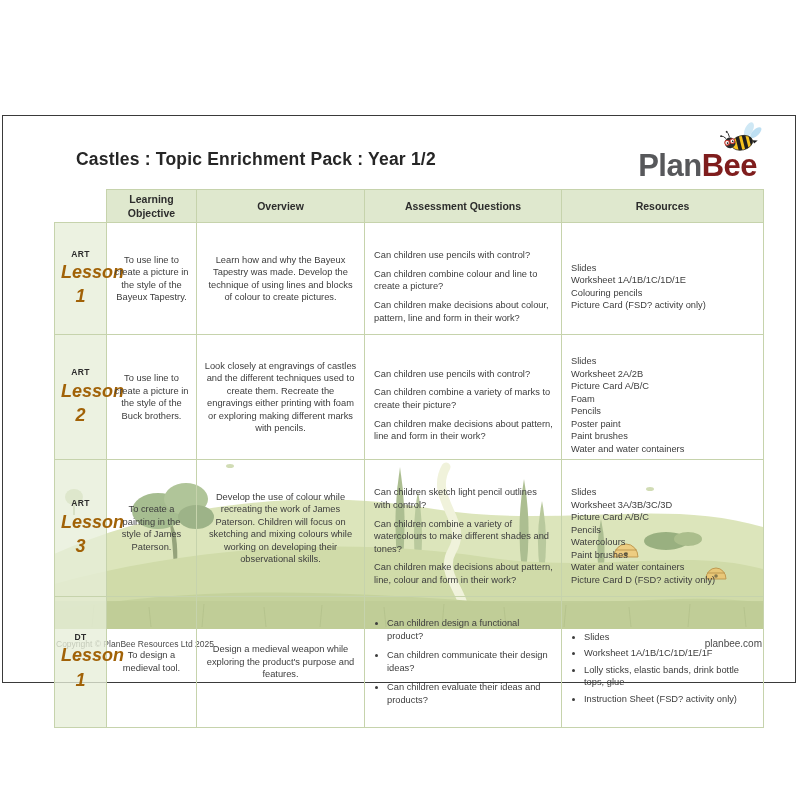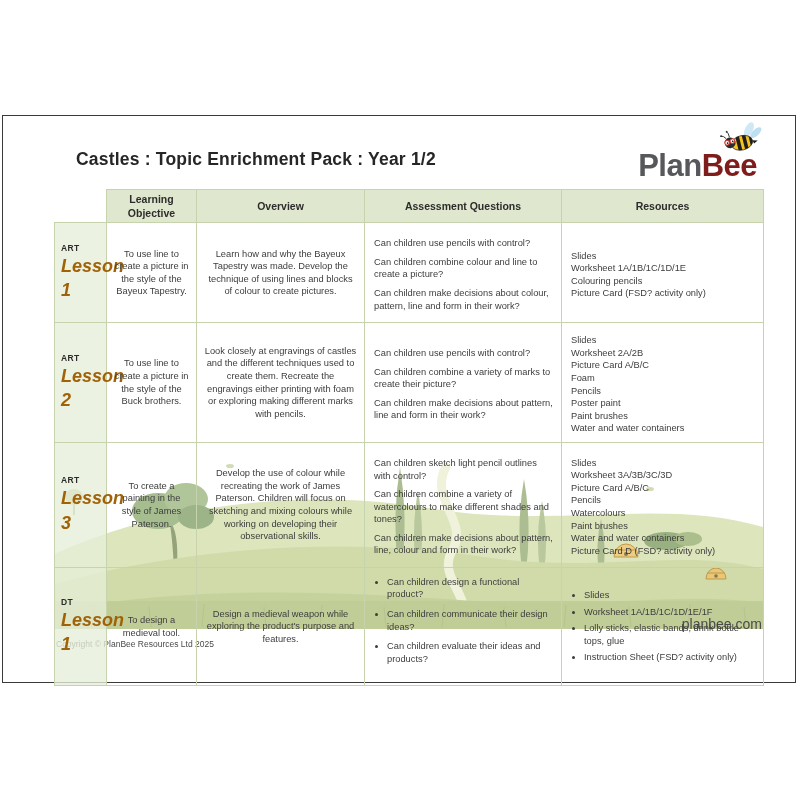--- a/index.html
+++ b/index.html
@@ -13,32 +13,32 @@
   .logotext .plan{color:#57585b;font-weight:700;}
   .logotext .bee{color:#7f1d1d;font-weight:700;}
   .bee-svg{position:absolute;right:-4px;top:-6px;width:46px;height:36px;}
   .tablewrap{position:absolute;left:51px;top:73px;width:709px;height:440px;}
   .landscape{position:absolute;left:0;bottom:0;width:709px;height:200px;z-index:0;}
   table{border-collapse:collapse;table-layout:fixed;width:709px;position:relative;z-index:1;border-radius:11px;}
   td,th{border:1.5px solid #c6d3ac;vertical-align:middle;padding:2px 6px;
     font-size:9.3px;line-height:1.35;background:transparent;}
   th{background:#dfe8ce;font-size:10.5px;font-weight:700;color:#2c2c2c;height:28px;padding:2px 4px;}
   th.corner{background:#ffffff;border:none;}
-  td.label{background:rgba(231,238,216,0.78);}
+  td.label{background:rgba(231,238,216,0.78);text-align:center;}
   td.label .subj{font-size:8.5px;font-weight:700;letter-spacing:.4px;color:#2c2c2c;}
   td.label .lesson{font-size:18px;font-weight:700;color:#a16207;font-style:italic;}
   td.lo,td.ov{text-align:center;padding:16px 7px;}
-  td.aq,td.res{text-align:left;padding:8px 6px 4px 9px;}
+  td.aq,td.res{text-align:left;padding:20px 6px 4px 9px;}
   td.aq .q{margin:6px 0;}
   ul.blist{margin:0;padding-left:13px;}
   ul.blist li{margin:0 0 4px 0;}
   ul.blist.sp li{margin:0 0 7px 0;}
   ul.blist.sp li:last-child{margin-bottom:16px;}
   .footer-left{position:absolute;left:53px;bottom:33px;font-size:8.5px;color:#4a4a4a;}
-  .footer-right{position:absolute;right:33px;bottom:50px;font-size:14px;color:#4a4a4a;}
+  .footer-right{position:absolute;right:33px;bottom:33px;font-size:10px;color:#4a4a4a;}
 </style>
 </head>
 <body>
 
 <div class="frame">
 
   <div class="title">Castles : Topic Enrichment Pack : Year 1/2</div>
 
   <div class="logo">
     <svg class="bee-svg" viewBox="0 0 60 50">

